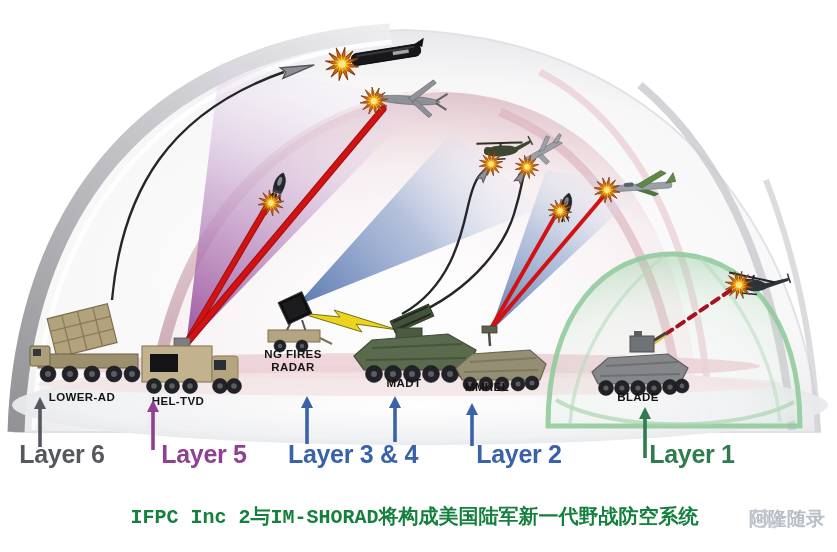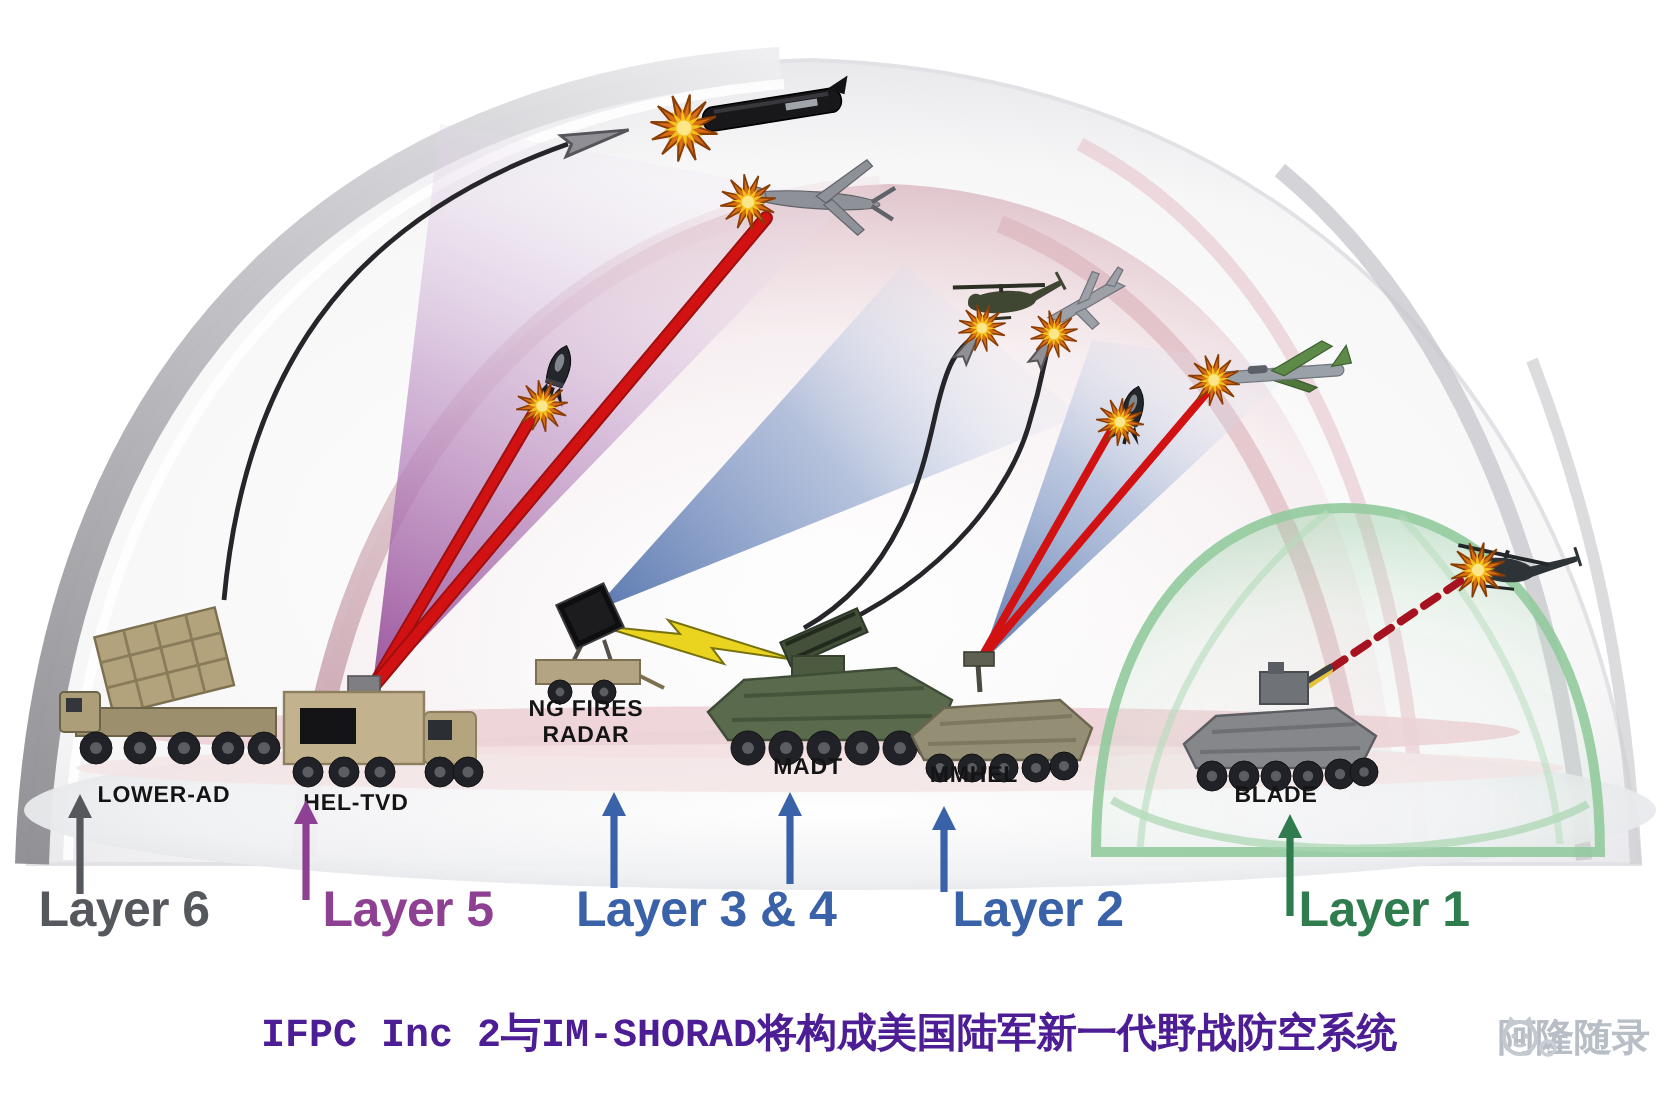--- a/index.html
+++ b/index.html
@@ -1,21 +1,21 @@
 <!DOCTYPE html>
 <html><head>
 <meta charset="utf-8">
 <style>
   html,body{margin:0;padding:0;background:#ffffff;}
   .stage{position:relative;width:837px;height:552px;background:#ffffff;overflow:hidden;
          font-family:"Liberation Sans",sans-serif;}
   .stage svg{position:absolute;left:0;top:0;}
   .caption{position:absolute;left:0;top:503px;width:829px;text-align:center;
            font-family:"Liberation Mono","DejaVu Sans Mono",monospace;
-           font-weight:bold;font-size:20px;color:#4c1d95;letter-spacing:0px;white-space:nowrap;}
+           font-weight:bold;font-size:20px;color:#15803d;letter-spacing:0px;white-space:nowrap;}
   .watermark{position:absolute;right:12px;top:506px;display:flex;align-items:center;gap:5px;
              color:#b7bec5;font-weight:bold;font-size:19px;font-family:"Liberation Sans",sans-serif;margin-left:32px;}
   .vehicle-label{font-size:11.5px;font-weight:bold;fill:#141414;letter-spacing:.4px;}
   .layer-label{font-size:25px;font-weight:bold;letter-spacing:-0.3px;}
 </style>
 </head>
 <body>
 
 <div class="stage">
 <svg width="837" height="552" viewBox="0 0 837 552">

